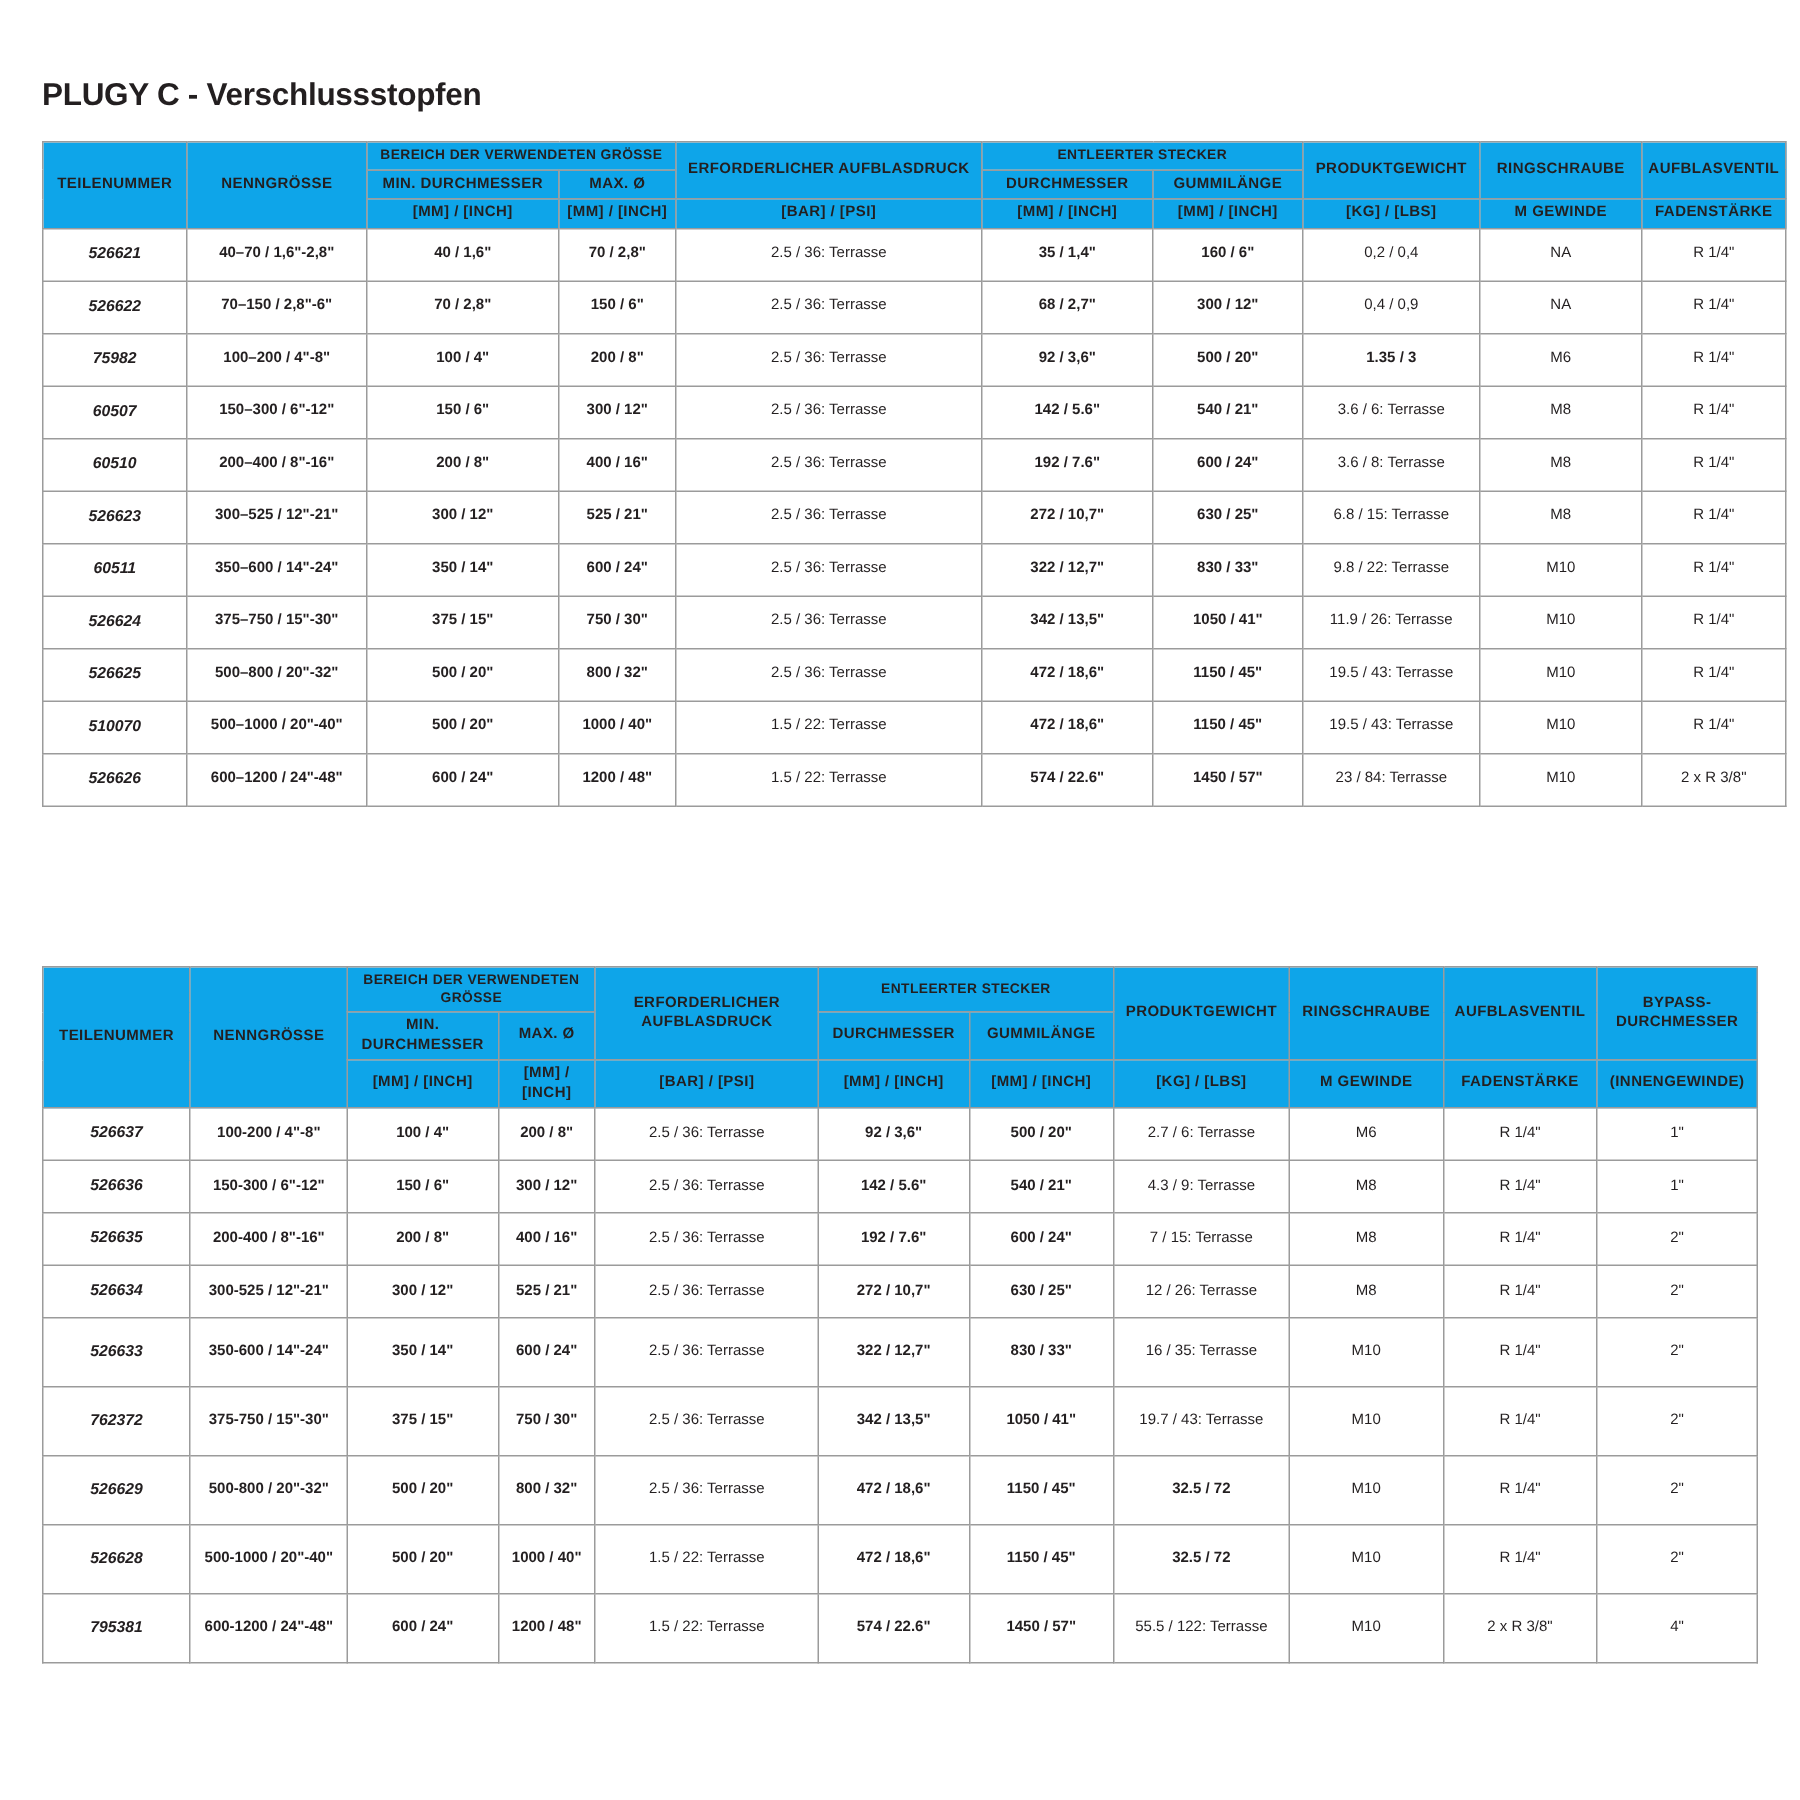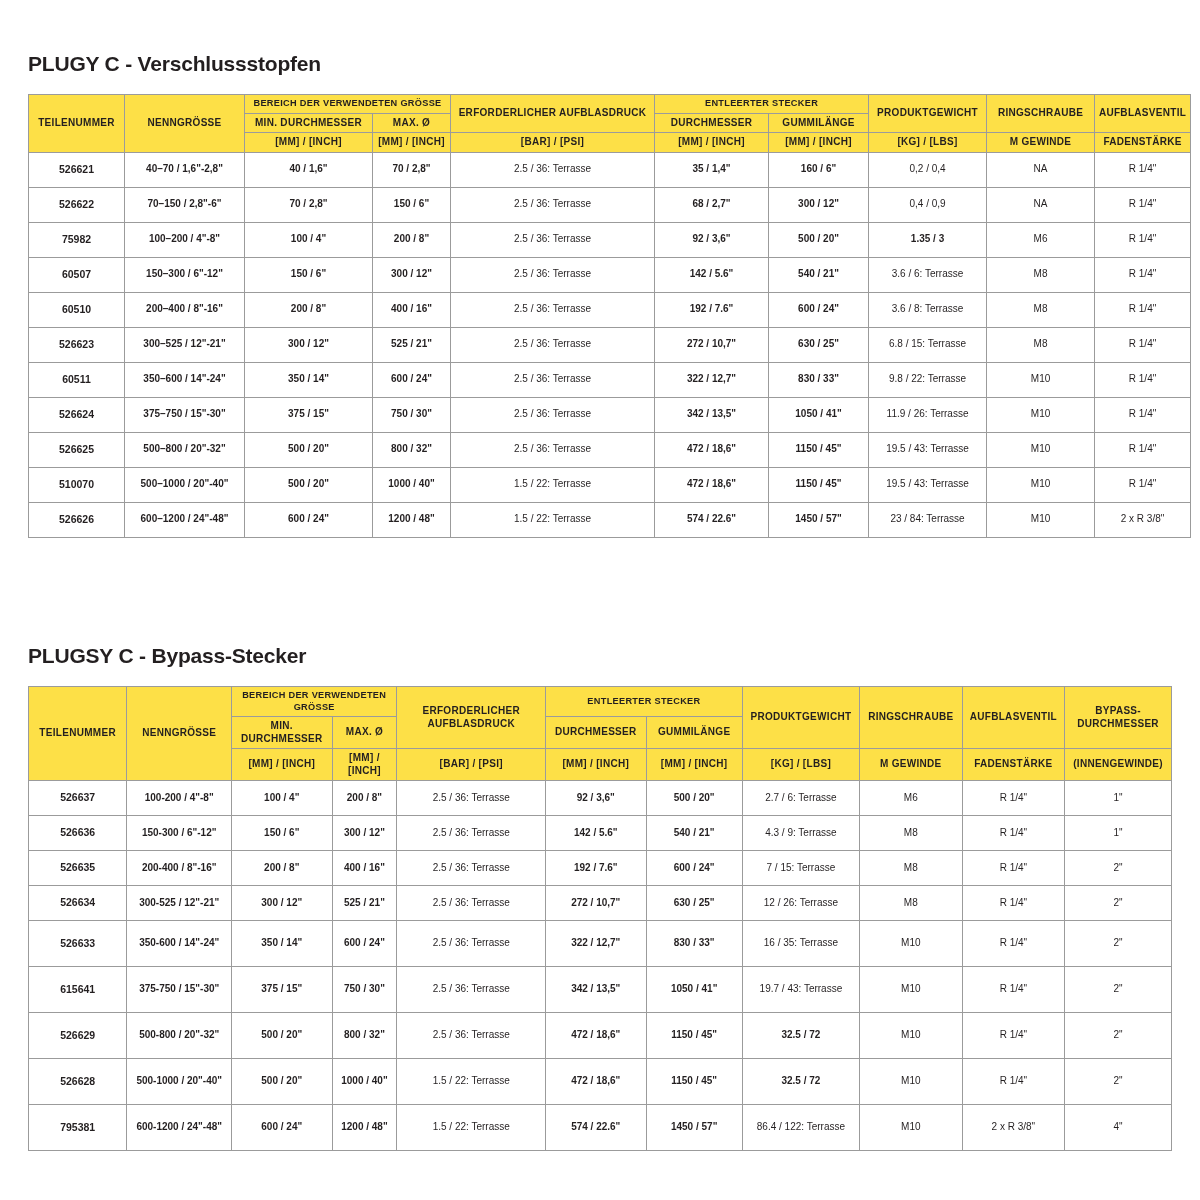--- a/index.html
+++ b/index.html
@@ -44,39 +44,40 @@
   }
   table.spec th, table.spec td {
     border: 1px solid #9b9b9b;
     text-align: center;
     vertical-align: middle;
     padding: 3px 2px;
     font-size: 10px;
     color: #231f20;
   }
   thead th {
-    background: #fde047;
+    background: #0ea5e9;
     font-weight: bold;
     font-size: 9.2px;
     letter-spacing: 0.3px;
     line-height: 1.25;
     text-transform: uppercase;
     margin-left: 19px;
   }
   thead th.group {
     font-size: 9.2px;
   }
   tbody td {
     height: 28px;
     background: #ffffff;
     line-height: 1.25;
   }
   tbody td.bold {
     font-weight: bold;
     font-size: 10.5px;
+    font-style: italic;
   }
   tbody td.semi {
     font-weight: bold;
     font-size: 10px;
   }
   tbody td.plain { font-size: 10px; }
 </style>
 </head>
 <body>
 
@@ -257,21 +258,20 @@
           <td class="semi">1450 / 57"</td>
           <td class="plain">23 / 84: Terrasse</td>
           <td class="plain">M10</td>
           <td class="plain">2 x R 3/8"</td>
         </tr>
       </tbody>
     </table>
   </div>
 
   <div class="section" id="section-plugsy">
-    <h2 class="section-title">PLUGSY C - Bypass-Stecker</h2>
 
     <table class="spec">
       <colgroup>
         <col style="width:94px">
         <col style="width:100px">
         <col style="width:96px">
         <col style="width:62px">
         <col style="width:142px">
         <col style="width:96px">
         <col style="width:92px">
@@ -370,21 +370,21 @@
           <td class="semi">600 / 24"</td>
           <td class="plain">2.5 / 36: Terrasse</td>
           <td class="semi">322 / 12,7"</td>
           <td class="semi">830 / 33"</td>
           <td class="plain">16 / 35: Terrasse</td>
           <td class="plain">M10</td>
           <td class="plain">R 1/4"</td>
           <td class="plain">2"</td>
         </tr>
         <tr style="height:46px">
-          <td class="bold">615641</td>
+          <td class="bold">762372</td>
           <td class="semi">375-750 / 15"-30"</td>
           <td class="semi">375 / 15"</td>
           <td class="semi">750 / 30"</td>
           <td class="plain">2.5 / 36: Terrasse</td>
           <td class="semi">342 / 13,5"</td>
           <td class="semi">1050 / 41"</td>
           <td class="plain">19.7 / 43: Terrasse</td>
           <td class="plain">M10</td>
           <td class="plain">R 1/4"</td>
           <td class="plain">2"</td>
@@ -416,21 +416,21 @@
           <td class="plain">2"</td>
         </tr>
         <tr style="height:46px">
           <td class="bold">795381</td>
           <td class="semi">600-1200 / 24"-48"</td>
           <td class="semi">600 / 24"</td>
           <td class="semi">1200 / 48"</td>
           <td class="plain">1.5 / 22: Terrasse</td>
           <td class="semi">574 / 22.6"</td>
           <td class="semi">1450 / 57"</td>
-          <td class="plain">86.4 / 122: Terrasse</td>
+          <td class="plain">55.5 / 122: Terrasse</td>
           <td class="plain">M10</td>
           <td class="plain">2 x R 3/8"</td>
           <td class="plain">4"</td>
         </tr>
       </tbody>
     </table>
   </div>
 
 </div>
 

